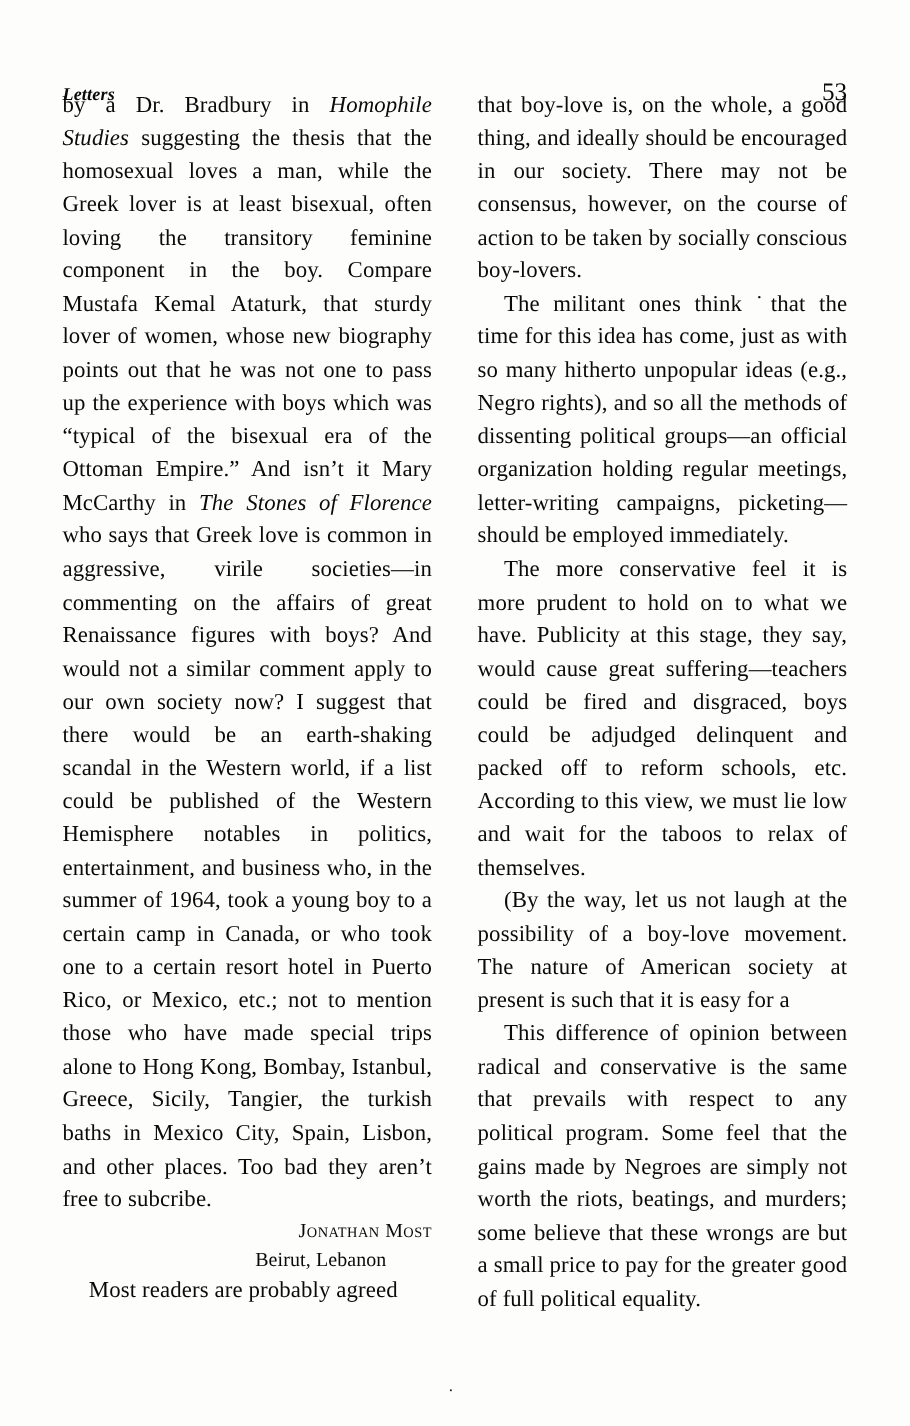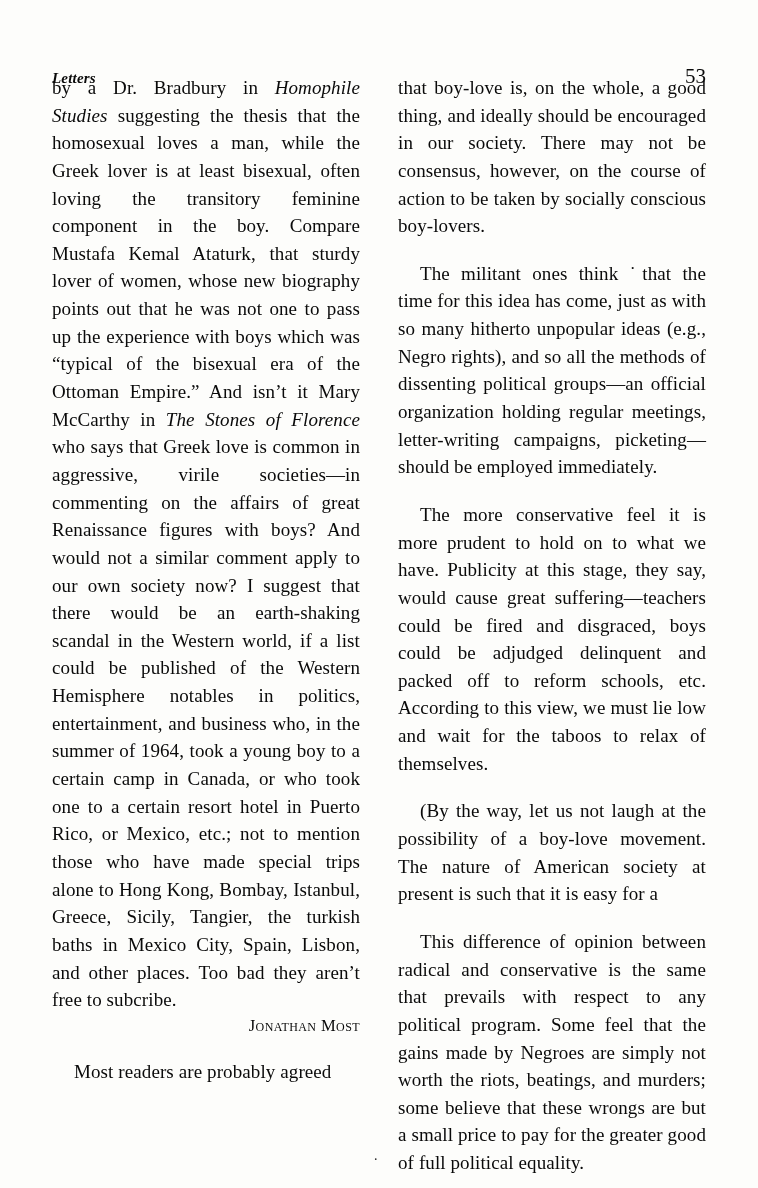--- a/index.html
+++ b/index.html
@@ -61,21 +61,20 @@
     margin: 0;
     font-size: 19px;
     line-height: 1.455;
     text-align: justify;
     text-justify: inter-word;
     hyphens: none;
     letter-spacing: 0.1px;
   }
   p.body-par.indent {
     text-indent: 22px;
-    margin-top: 20px;
   }
   p.body-par.first {
     text-indent: 0;
   }
   .sig-name {
     margin: 0;
     font-size: 16.6px;
     line-height: 1.455;
     text-align: right;
     font-variant: small-caps;
@@ -116,20 +115,21 @@
     <span class="running-title">Letters</span>
     <span class="page-number">53</span>
   </div>
 
   <div class="columns">
 
     <div class="column">
       <p class="body-par first"><span>by a Dr. Bradbury in </span><span class="it">Homophile Studies</span><span> suggesting the thesis that the homosexual loves a man, while the Greek lover is at least bisexual, often loving the transitory feminine component in the boy. Compare Mustafa Kemal Ataturk, that sturdy lover of women, whose new biography points out that he was not one to pass up the experience with boys which was “typical of the bisexual era of the Ottoman Empire.” And isn’t it Mary McCarthy in </span><span class="it">The Stones of Florence</span><span> who says that Greek love is common in aggressive, virile societies—in commenting on the affairs of great Renaissance figures with boys? And would not a similar comment apply to our own society now? I suggest that there would be an earth-shaking scandal in the Western world, if a list could be published of the Western Hemisphere notables in politics, entertainment, and business who, in the summer of 1964, took a young boy to a certain camp in Canada, or who took one to a certain resort hotel in Puerto Rico, or Mexico, etc.; not to mention those who have made special trips alone to Hong Kong, Bombay, Istanbul, Greece, Sicily, Tangier, the turkish baths in Mexico City, Spain, Lisbon, and other places. Too bad they aren’t free to subcribe.</span></p>
 
       <p class="sig-name">Jonathan Most</p>
+      <p class="sig-place">Beirut, Lebanon</p>
 
 
       <p class="body-par indent">Most readers are probably agreed</p>
     </div>
 
     <div class="column">
       <p class="body-par first">that boy-love is, on the whole, a good thing, and ideally should be encouraged in our society. There may not be consensus, however, on the course of action to be taken by socially conscious boy-lovers.</p>
       <p class="body-par indent">The militant ones think ˙that the time for this idea has come, just as with so many hitherto unpopular ideas (e.g., Negro rights), and so all the methods of dissenting political groups—an official organization holding regular meetings, letter-writing campaigns, picketing—should be employed immediately.</p>
       <p class="body-par indent">The more conservative feel it is more prudent to hold on to what we have. Publicity at this stage, they say, would cause great suffering—teachers could be fired and disgraced, boys could be adjudged delinquent and packed off to reform schools, etc. According to this view, we must lie low and wait for the taboos to relax of themselves.</p>
       <p class="body-par indent">(By the way, let us not laugh at the possibility of a boy-love movement. The nature of American society at present is such that it is easy for a</p>

